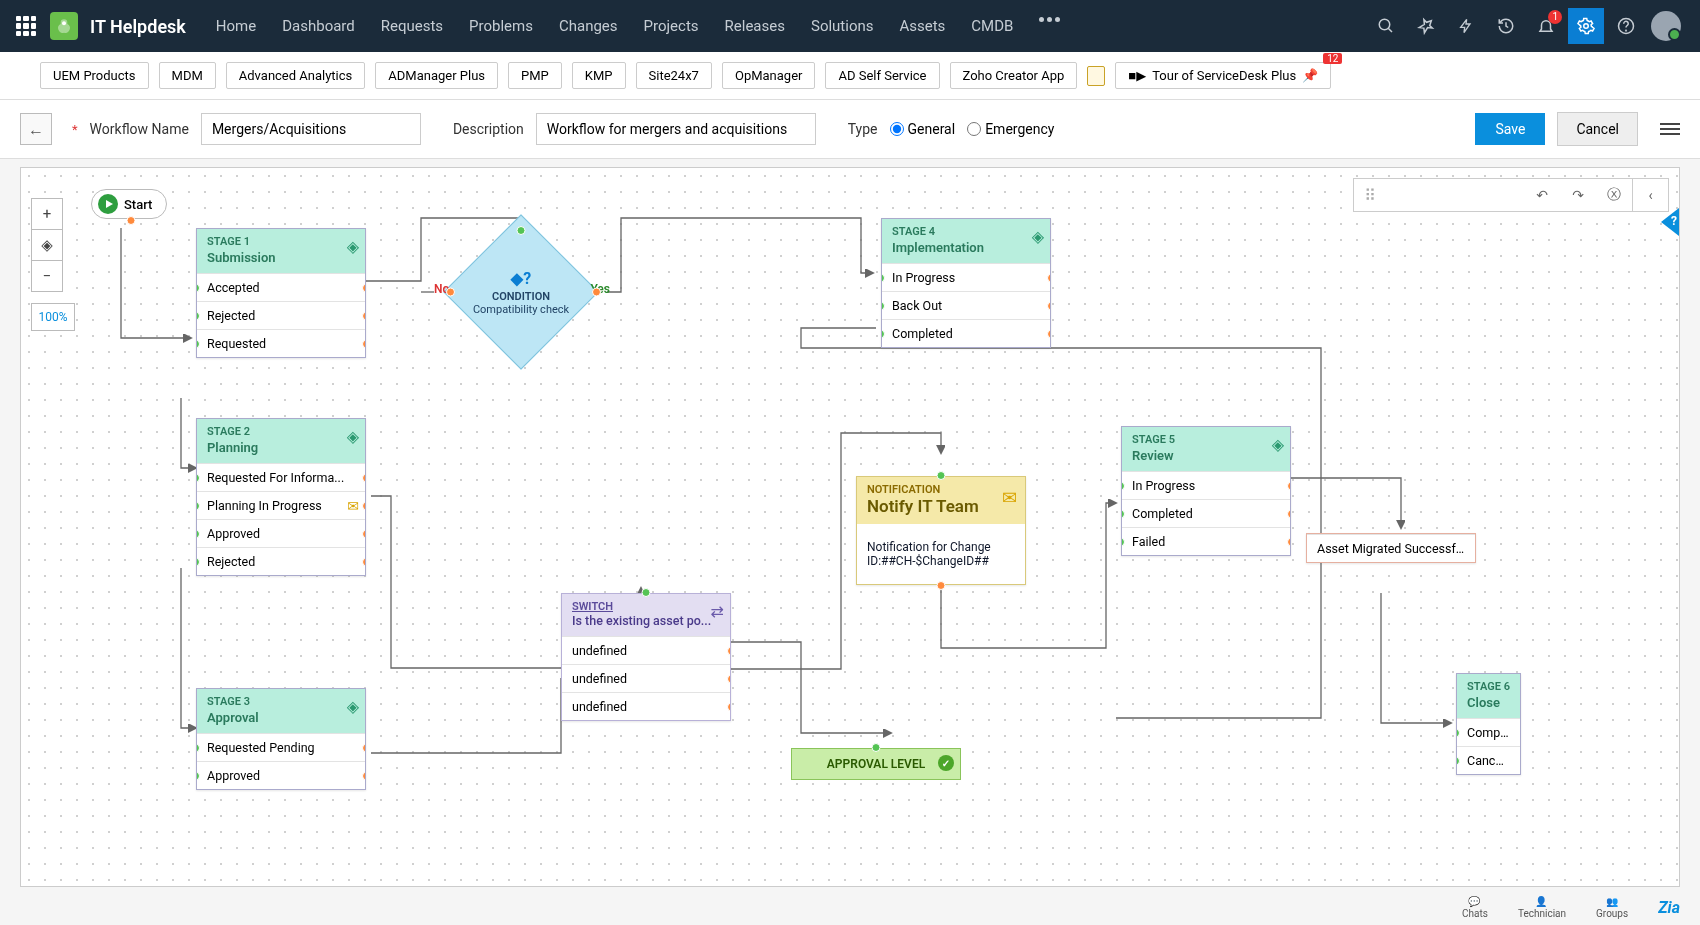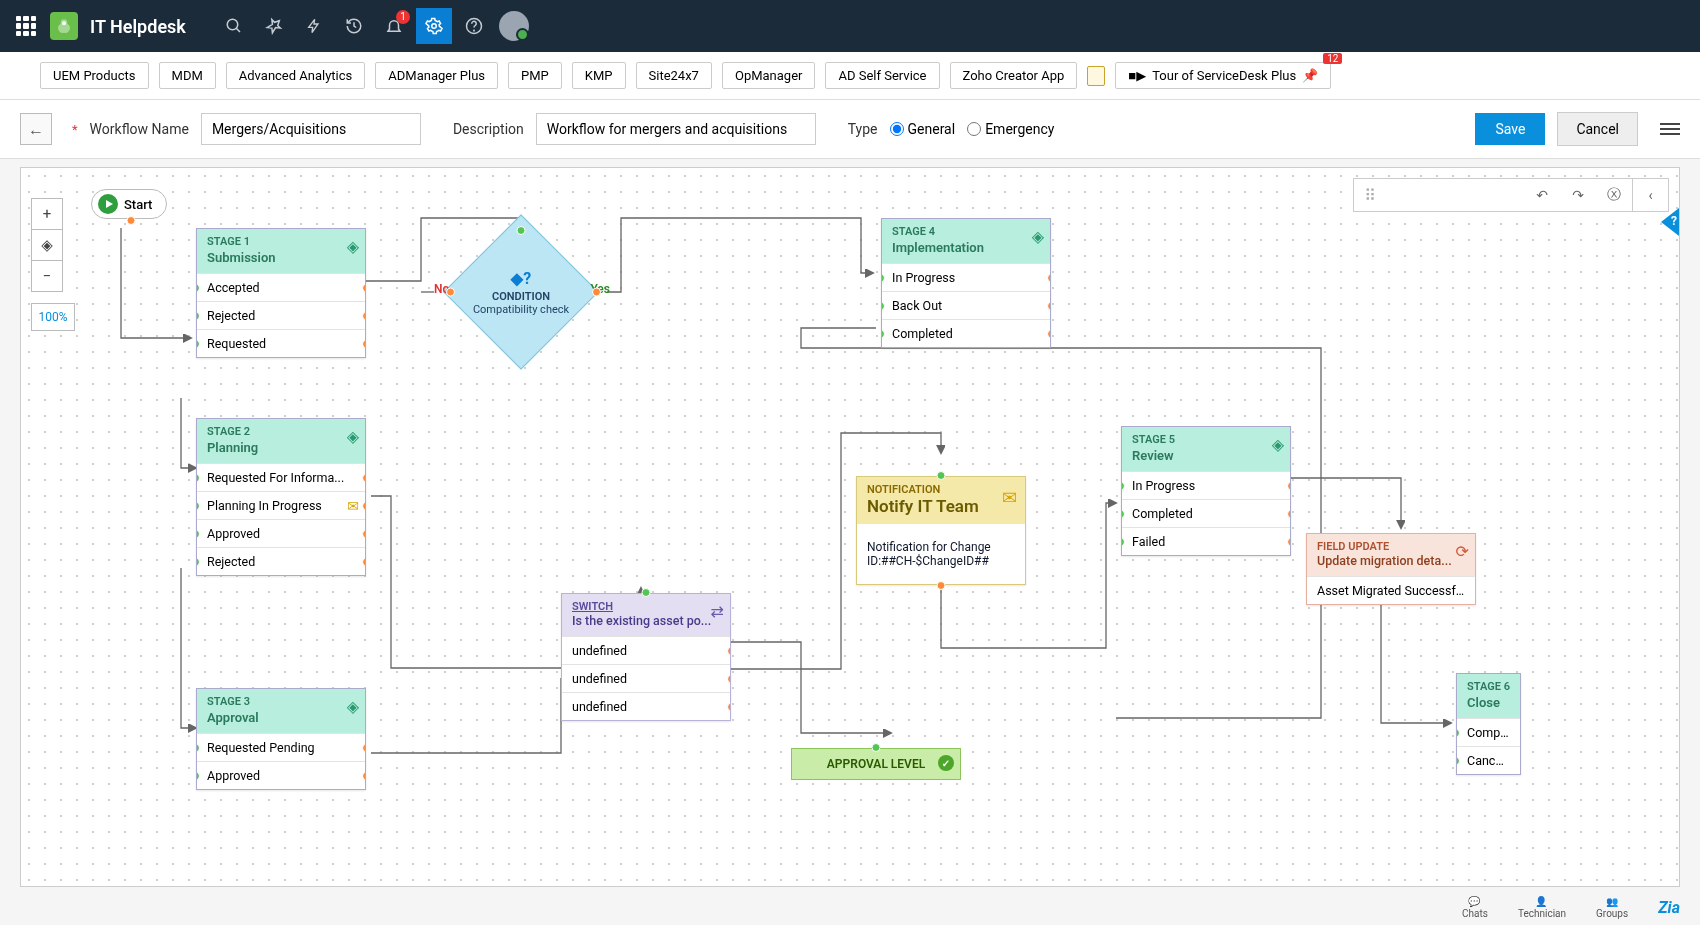--- a/index.html
+++ b/index.html
@@ -133,20 +133,37 @@
       <span></span>
       <span></span>
     </div>
   <div class="logo">
     <svg width="16" height="16" viewBox="0 0 24 24" fill="#fff">
         <path d="M12 2a5 5 0 00-5 5v2a7 7 0 005 13 7 7 0 005-13V7a5 5 0 00-5-5z" opacity=".4"></path>
         <circle cx="12" cy="8" r="3"></circle>
       </svg>
   </div>
   <div class="brand">IT Helpdesk</div>
+  <div class="navmenu">
+    <a>Home</a>
+    <a>Dashboard</a>
+    <a>Requests</a>
+    <a>Problems</a>
+    <a>Changes</a>
+    <a>Projects</a>
+    <a>Releases</a>
+    <a>Solutions</a>
+    <a>Assets</a>
+    <a>CMDB</a>
+    <div class="more-dots">
+        <i></i>
+        <i></i>
+        <i></i>
+      </div>
+  </div>
   <div class="navright">
     <div class="iconbtn">
         <svg width="18" height="18" viewBox="0 0 24 24" fill="none" stroke="currentColor" stroke-width="2">
           <circle cx="10" cy="10" r="7"></circle>
           <line x1="20" y1="20" x2="15" y2="15"></line>
         </svg>
       </div>
     <div class="iconbtn">
         <svg width="18" height="18" viewBox="0 0 24 24" fill="none" stroke="currentColor" stroke-width="2">
           <path d="M12 2l3 6h5l-5 4 2 8-5-4-5 4 2-8-5-4h5z" transform="rotate(45 12 12)"></path>
@@ -391,25 +408,20 @@
     <div class="stagehead">
       <div class="st">STAGE 3</div>
       <div class="sn">Approval</div>
       <span class="layersicon">◈</span>
     </div>
     <div class="stageitem"><span class="port-l"></span><span>Requested Pending</span><span class="port-r"></span></div>
     <div class="stageitem"><span class="port-l"></span><span>Approved</span><span class="port-r"></span></div>
   </div>
 
   <div class="node fieldupdcard" style="left:1285px; top:365px;">
-    <div class="fieldhead">
-      <div class="st">FIELD UPDATE</div>
-      <div class="sn">Update migration deta...</div>
-      <span class="refreshicon">⟳</span>
-    </div>
     <div class="stageitem"><span>Asset Migrated Successfu...</span></div>
   </div>
 
   <div class="node" style="left:770px; top:580px;">
     <div class="approvallevel">
       <span>APPROVAL LEVEL</span>
       <span class="checkcirc">✓</span>
       <span class="port-t"></span>
     </div>
   </div>

